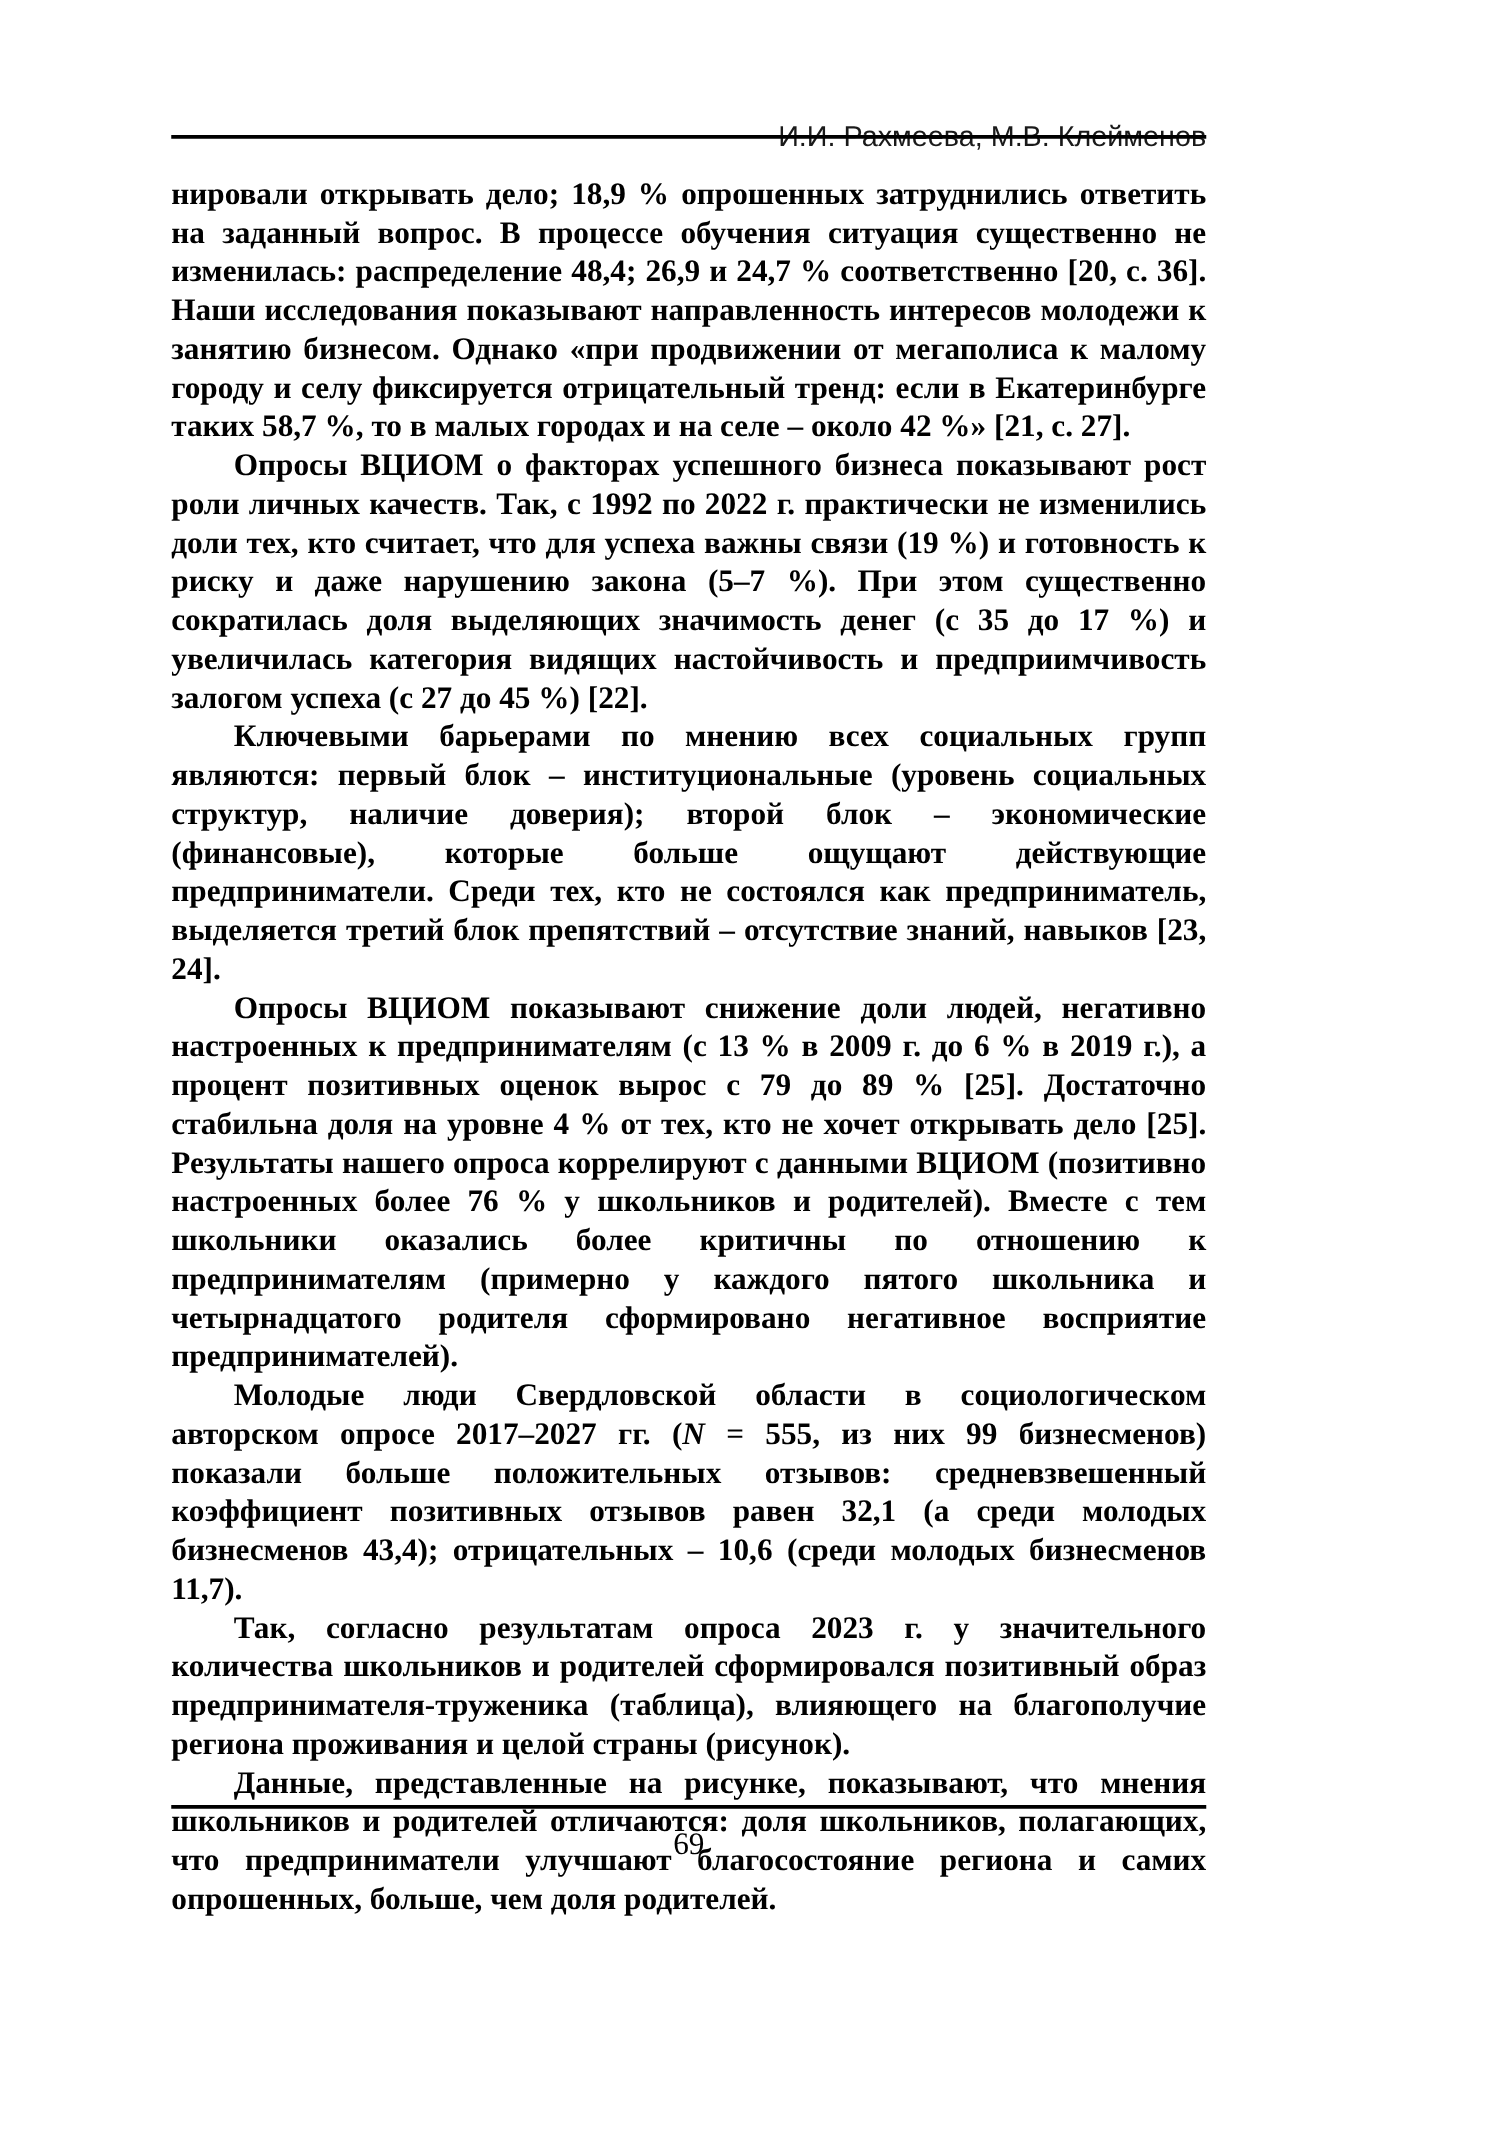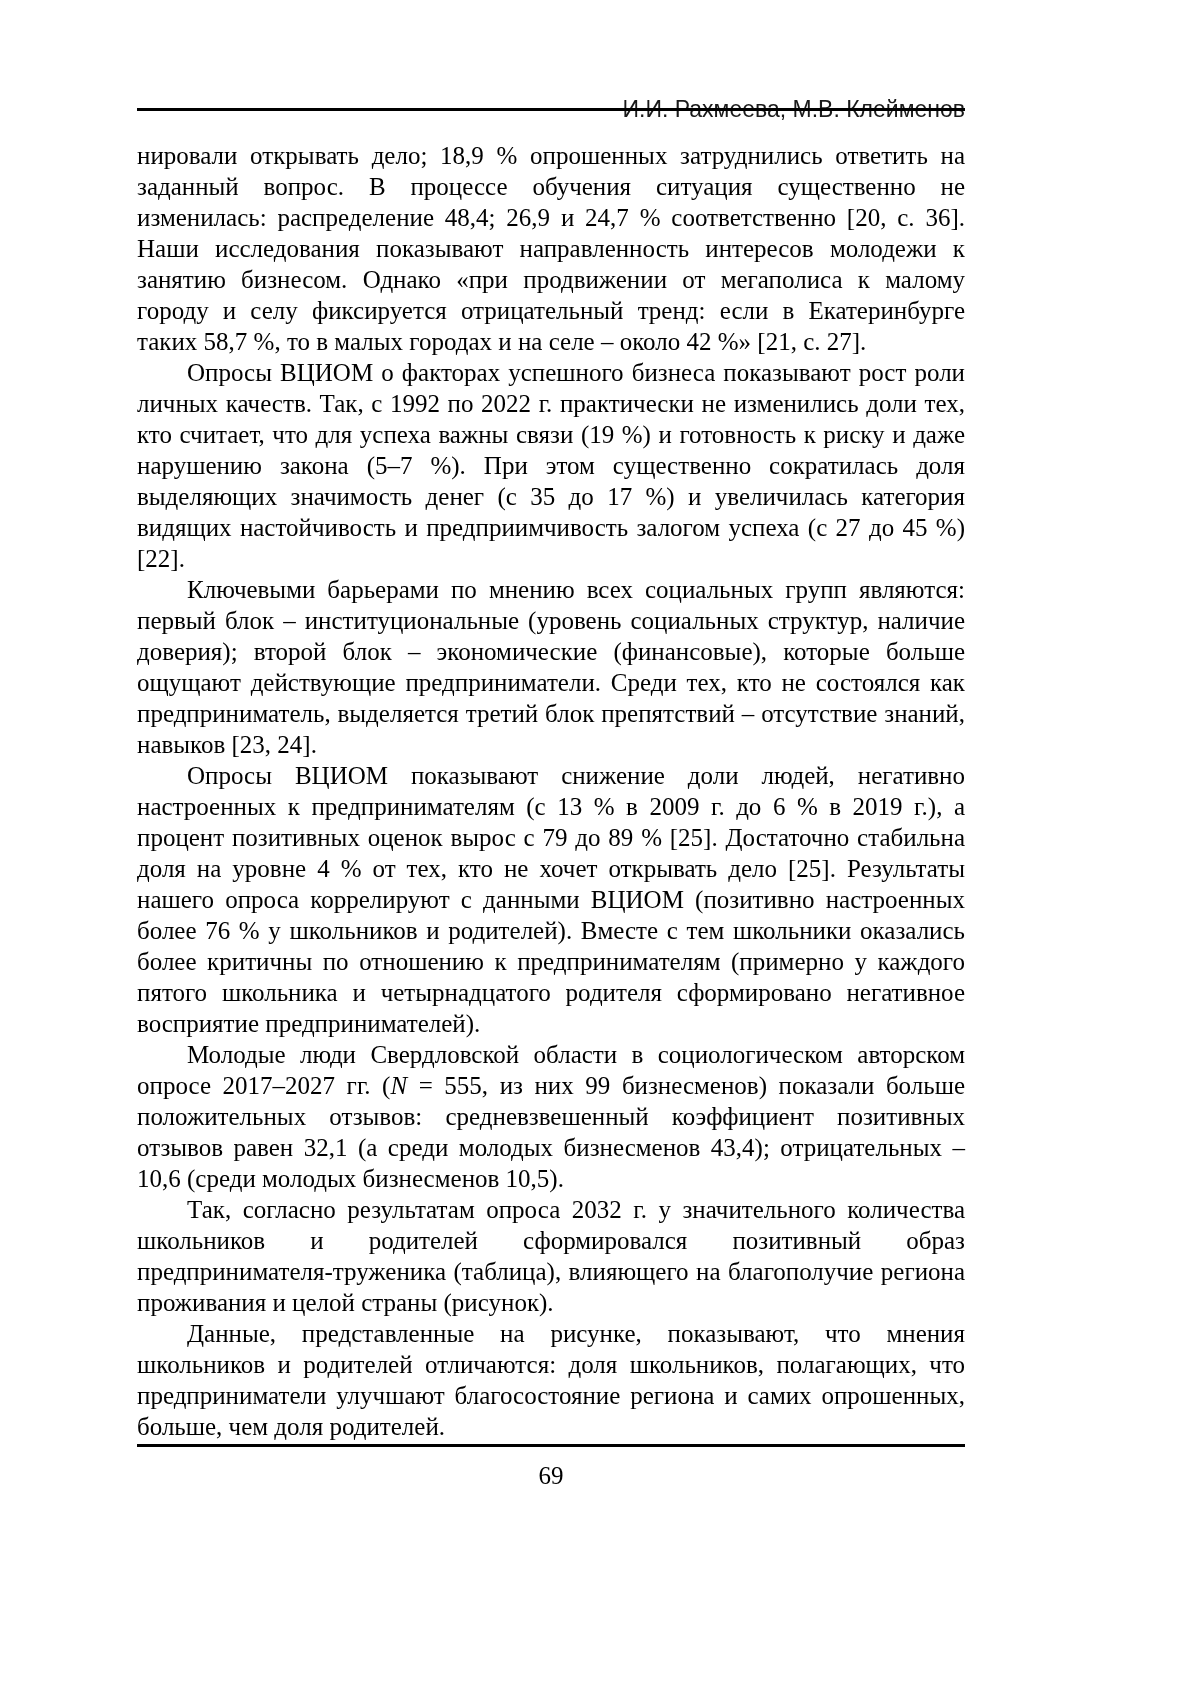--- a/index.html
+++ b/index.html
@@ -42,20 +42,21 @@
     top: 140px;
     left: 137px;
     width: 828px;
     font-size: 25px;
     line-height: 31px;
     text-align: justify;
   }
   .para {
     margin: 0;
     padding: 0;
+    font-weight: bold;
   }
   .para.indent {
     text-indent: 50px;
   }
   .page-number {
     position: absolute;
     top: 1462px;
     left: 137px;
     width: 828px;
     text-align: center;
@@ -70,22 +71,22 @@
 
   <div class="running-head">И.И. Рахмеева, М.В. Клейменов</div>
 
   <div class="rule header-rule"></div>
 
   <div class="body-text">
     <p class="para">нировали открывать дело; 18,9 % опрошенных затруднились ответить на заданный вопрос. В процессе обучения ситуация существенно не изменилась: распределение 48,4; 26,9 и 24,7 % соответственно [20, с. 36]. Наши исследования показывают направленность интересов молодежи к занятию бизнесом. Однако «при продвижении от мегаполиса к малому городу и селу фиксируется отрицательный тренд: если в Екатеринбурге таких 58,7 %, то в малых городах и на селе – около 42 %» [21, с. 27].</p>
     <p class="para indent">Опросы ВЦИОМ о факторах успешного бизнеса показывают рост роли личных качеств. Так, с 1992 по 2022 г. практически не изменились доли тех, кто считает, что для успеха важны связи (19 %) и готовность к риску и даже нарушению закона (5–7 %). При этом существенно сократилась доля выделяющих значимость денег (с 35 до 17 %) и увеличилась категория видящих настойчивость и предприимчивость залогом успеха (с 27 до 45 %) [22].</p>
     <p class="para indent">Ключевыми барьерами по мнению всех социальных групп являются: первый блок – институциональные (уровень социальных структур, наличие доверия); второй блок – экономические (финансовые), которые больше ощущают действующие предприниматели. Среди тех, кто не состоялся как предприниматель, выделяется третий блок препятствий – отсутствие знаний, навыков [23, 24].</p>
     <p class="para indent">Опросы ВЦИОМ показывают снижение доли людей, негативно настроенных к предпринимателям (с 13 % в 2009 г. до 6 % в 2019 г.), а процент позитивных оценок вырос с 79 до 89 % [25]. Достаточно стабильна доля на уровне 4 % от тех, кто не хочет открывать дело [25]. Результаты нашего опроса коррелируют с данными ВЦИОМ (позитивно настроенных более 76 % у школьников и родителей). Вместе с тем школьники оказались более критичны по отношению к предпринимателям (примерно у каждого пятого школьника и четырнадцатого родителя сформировано негативное восприятие предпринимателей).</p>
-    <p class="para indent"><span>Молодые люди Свердловской области в социологическом авторском опросе 2017–2027 гг. (</span><i>N</i><span> = 555, из них 99 бизнесменов) показали больше положительных отзывов: средневзвешенный коэффициент позитивных отзывов равен 32,1 (а среди молодых бизнесменов 43,4); отрицательных – 10,6 (среди молодых бизнесменов 10,5).</span></p>
-    <p class="para indent">Так, согласно результатам опроса 2032 г. у значительного количества школьников и родителей сформировался позитивный образ предпринимателя-труженика (таблица), влияющего на благополучие региона проживания и целой страны (рисунок).</p>
+    <p class="para indent"><span>Молодые люди Свердловской области в социологическом авторском опросе 2017–2027 гг. (</span><i>N</i><span> = 555, из них 99 бизнесменов) показали больше положительных отзывов: средневзвешенный коэффициент позитивных отзывов равен 32,1 (а среди молодых бизнесменов 43,4); отрицательных – 10,6 (среди молодых бизнесменов 11,7).</span></p>
+    <p class="para indent">Так, согласно результатам опроса 2023 г. у значительного количества школьников и родителей сформировался позитивный образ предпринимателя-труженика (таблица), влияющего на благополучие региона проживания и целой страны (рисунок).</p>
     <p class="para indent">Данные, представленные на рисунке, показывают, что мнения школьников и родителей отличаются: доля школьников, полагающих, что предприниматели улучшают благосостояние региона и самих опрошенных, больше, чем доля родителей.</p>
   </div>
 
   <div class="rule footer-rule"></div>
 
   <div class="page-number">69</div>
 
 </div>
 
 </body></html>

